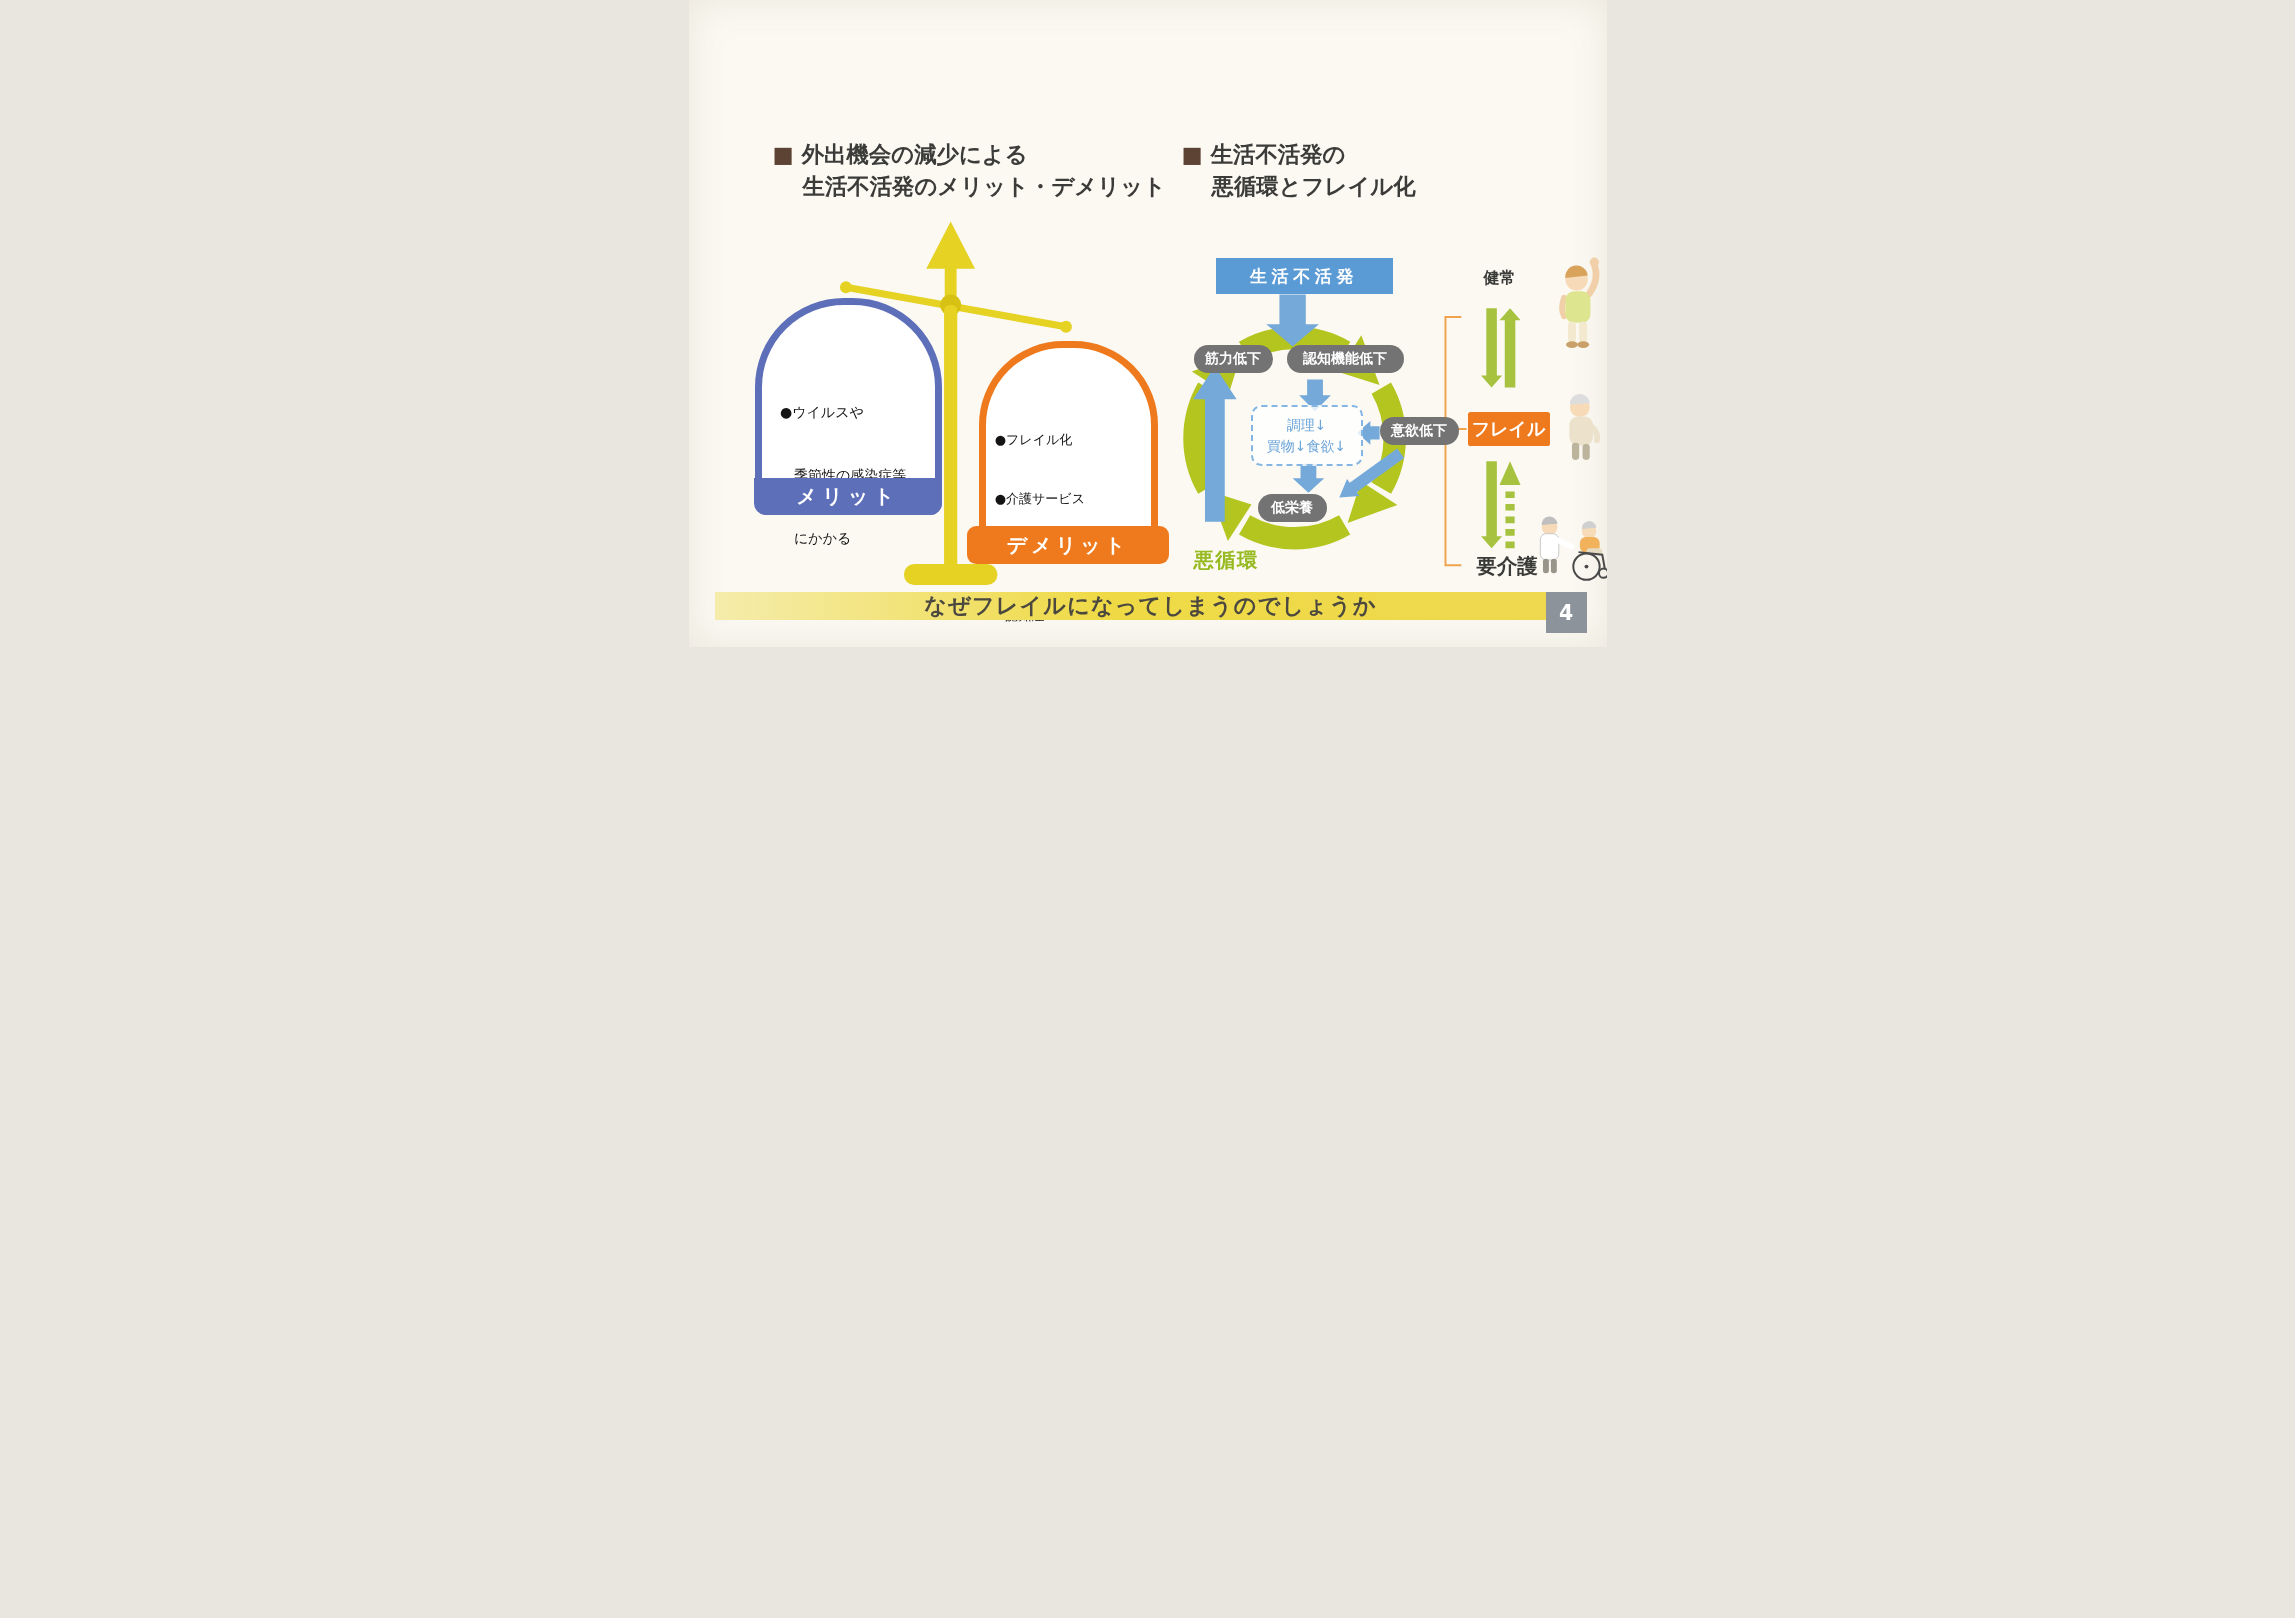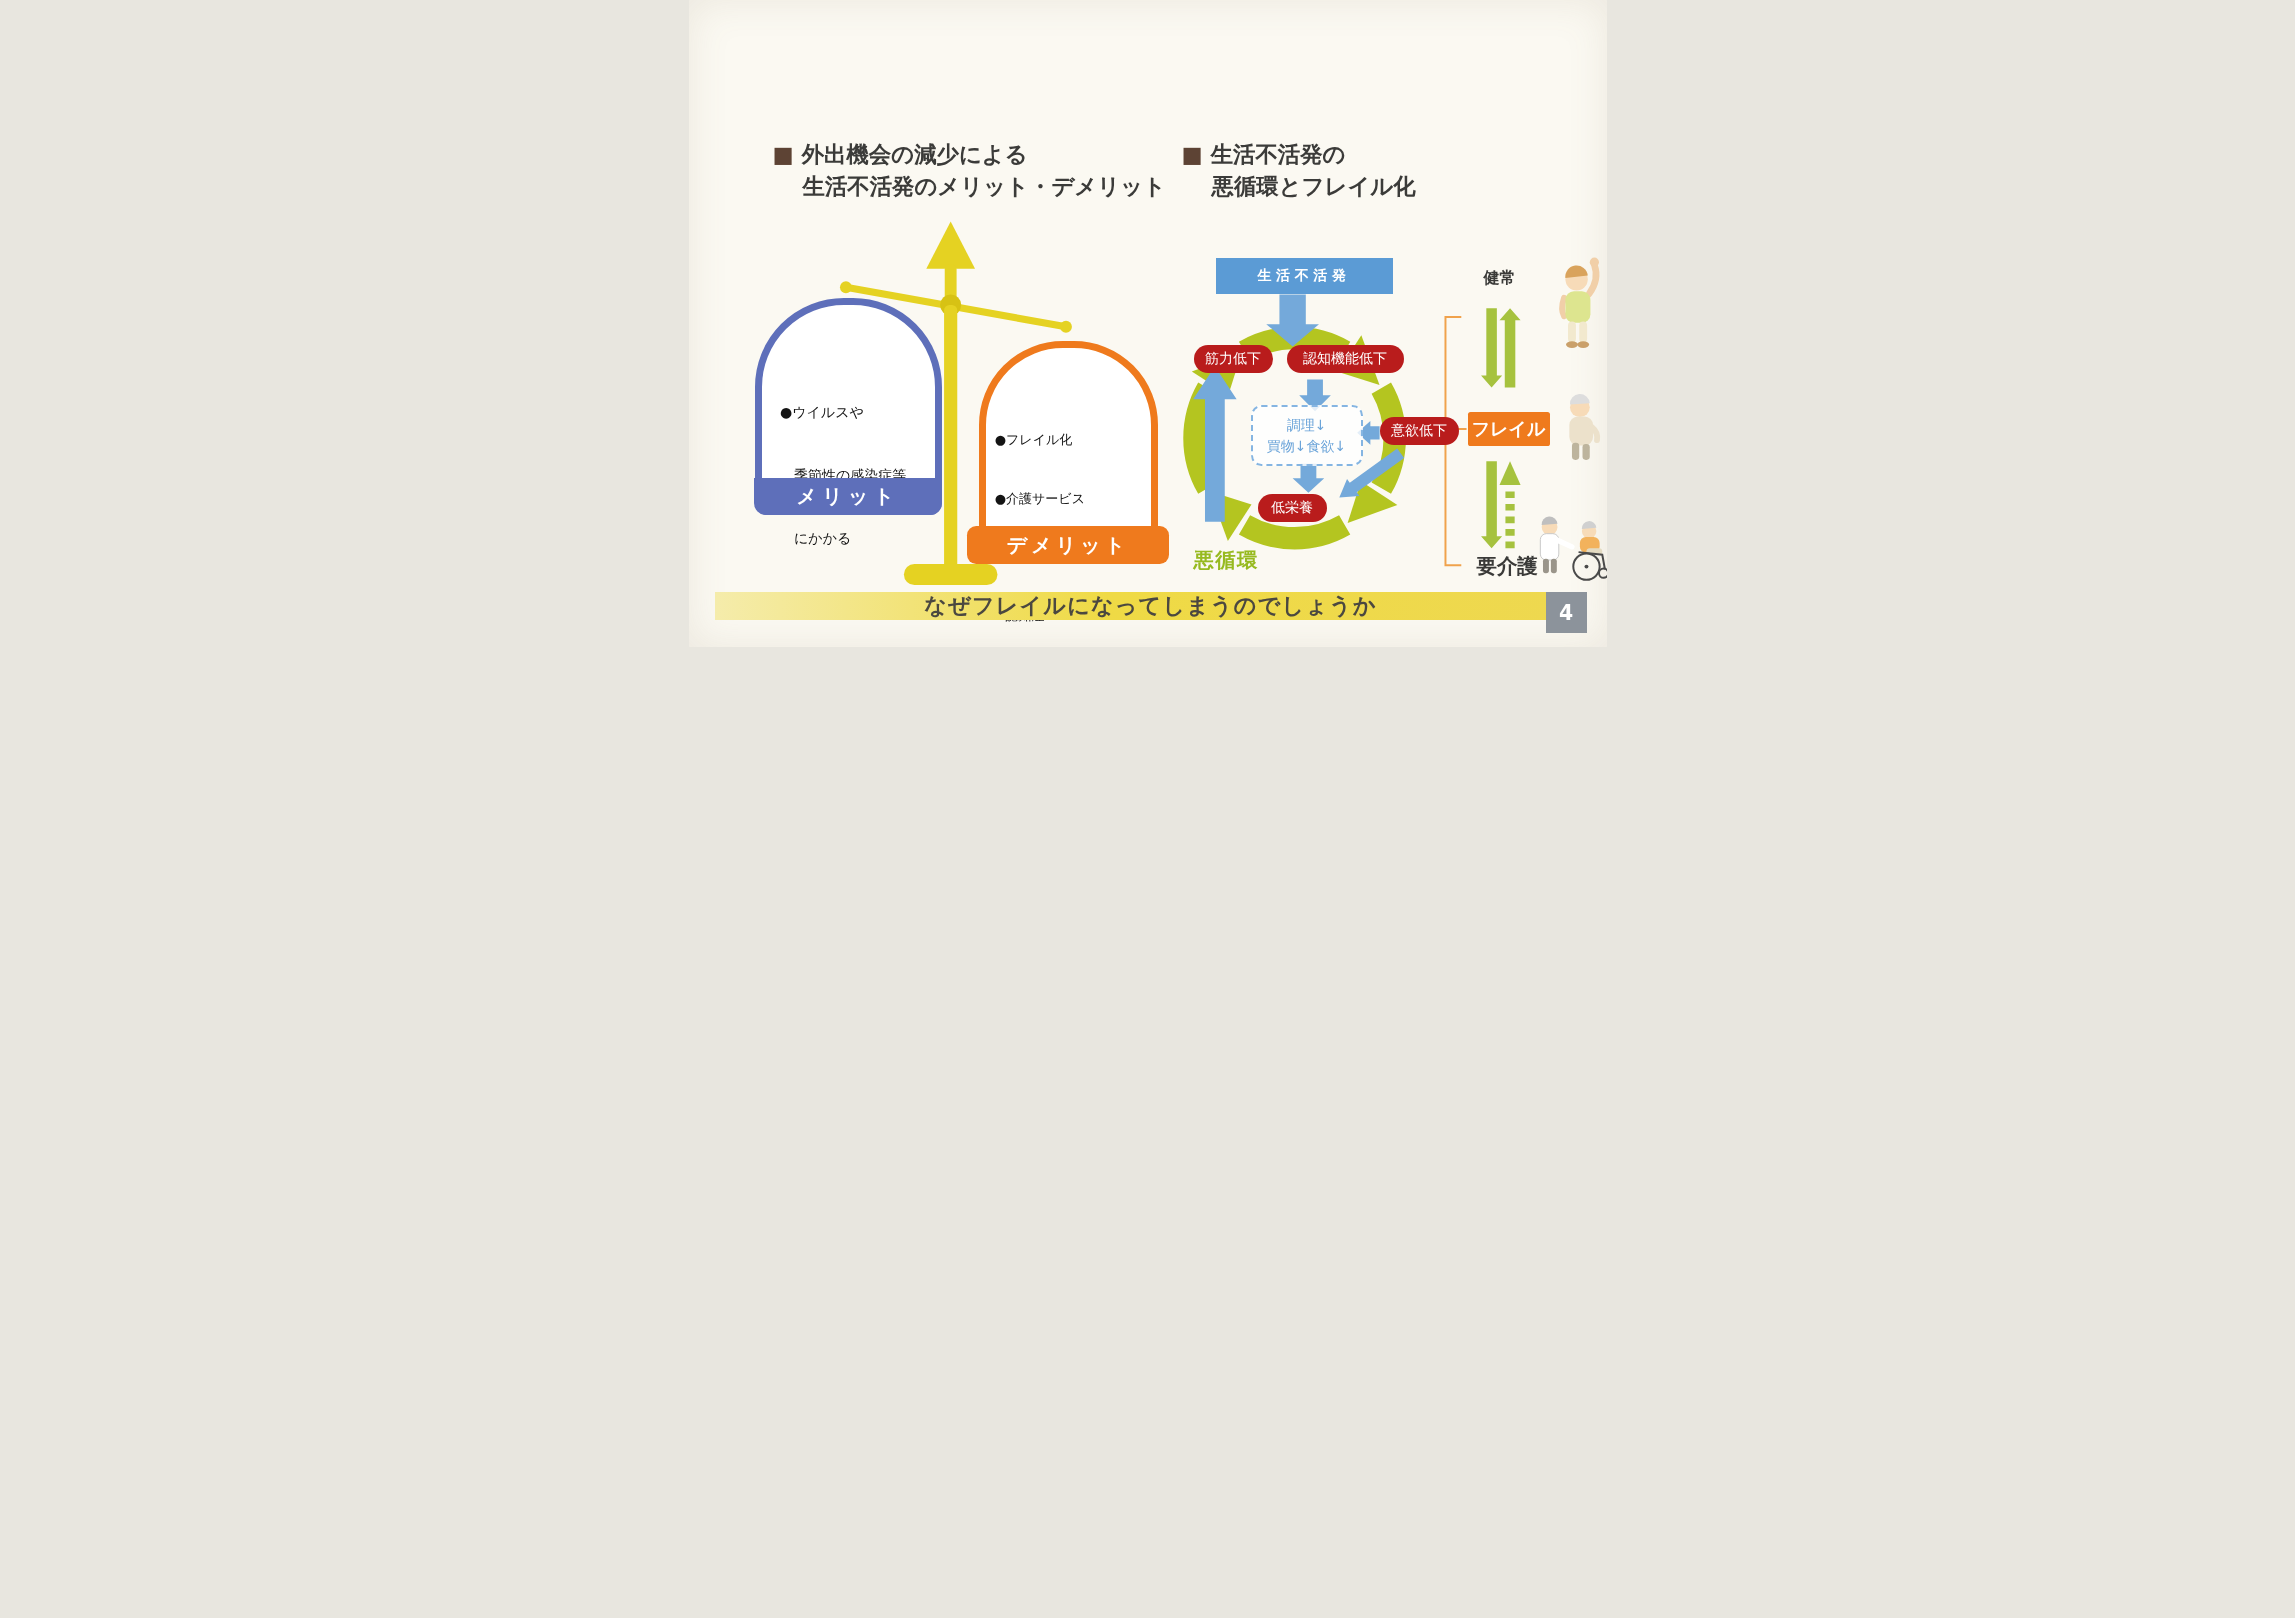--- a/index.html
+++ b/index.html
@@ -50,25 +50,25 @@
     color:#fff; font-size:20px; font-weight:bold; letter-spacing:4px;
     display:flex; align-items:center; justify-content:center;
   }
   .pan-text { position:absolute; font-size:14px; color:#141414; line-height:1.5; white-space:pre; }
   .pan-merit  .pan-text { left:18.5px; top:55px; }
   .pan-demerit .pan-text { left:9.2px; top:43px; font-size:13px; }
 
   
   .banner-inactive {
     position:absolute; left:527px; top:258px; width:177px; height:36px; z-index:2;
-    background:#5b9bd5; color:#ffffff; font-size:14px; font-weight:bold; letter-spacing:4.6px;
+    background:#5b9bd5; color:#ffffff; font-size:17px; font-weight:bold; letter-spacing:4.6px;
     display:flex; align-items:center; justify-content:center;
   }
   .node {
-    position:absolute; z-index:3; background:#b91c1c; color:#fff; font-weight:normal; font-size:14px;
+    position:absolute; z-index:3; background:#737373; color:#fff; font-weight:bold; font-size:14px;
     display:flex; align-items:center; justify-content:center; border-radius:14.5px; white-space:nowrap;
   }
   .node-muscle     { left:505px;  top:345px; width:79px; height:28px; }
   .node-cognitive  { left:598px;  top:345px; width:117px; height:28px; }
   .node-motivation { left:691px; top:417px; width:79px; height:28px; }
   .node-nutrition  { left:569px;  top:494px; width:69px; height:28px; }
 
   .center-box {
     position:absolute; left:562px; top:405px; width:108px; height:57px; z-index:2;
     border:2px dashed #85b5e2; border-radius:10.5px; background:rgba(255,255,255,0.8);

